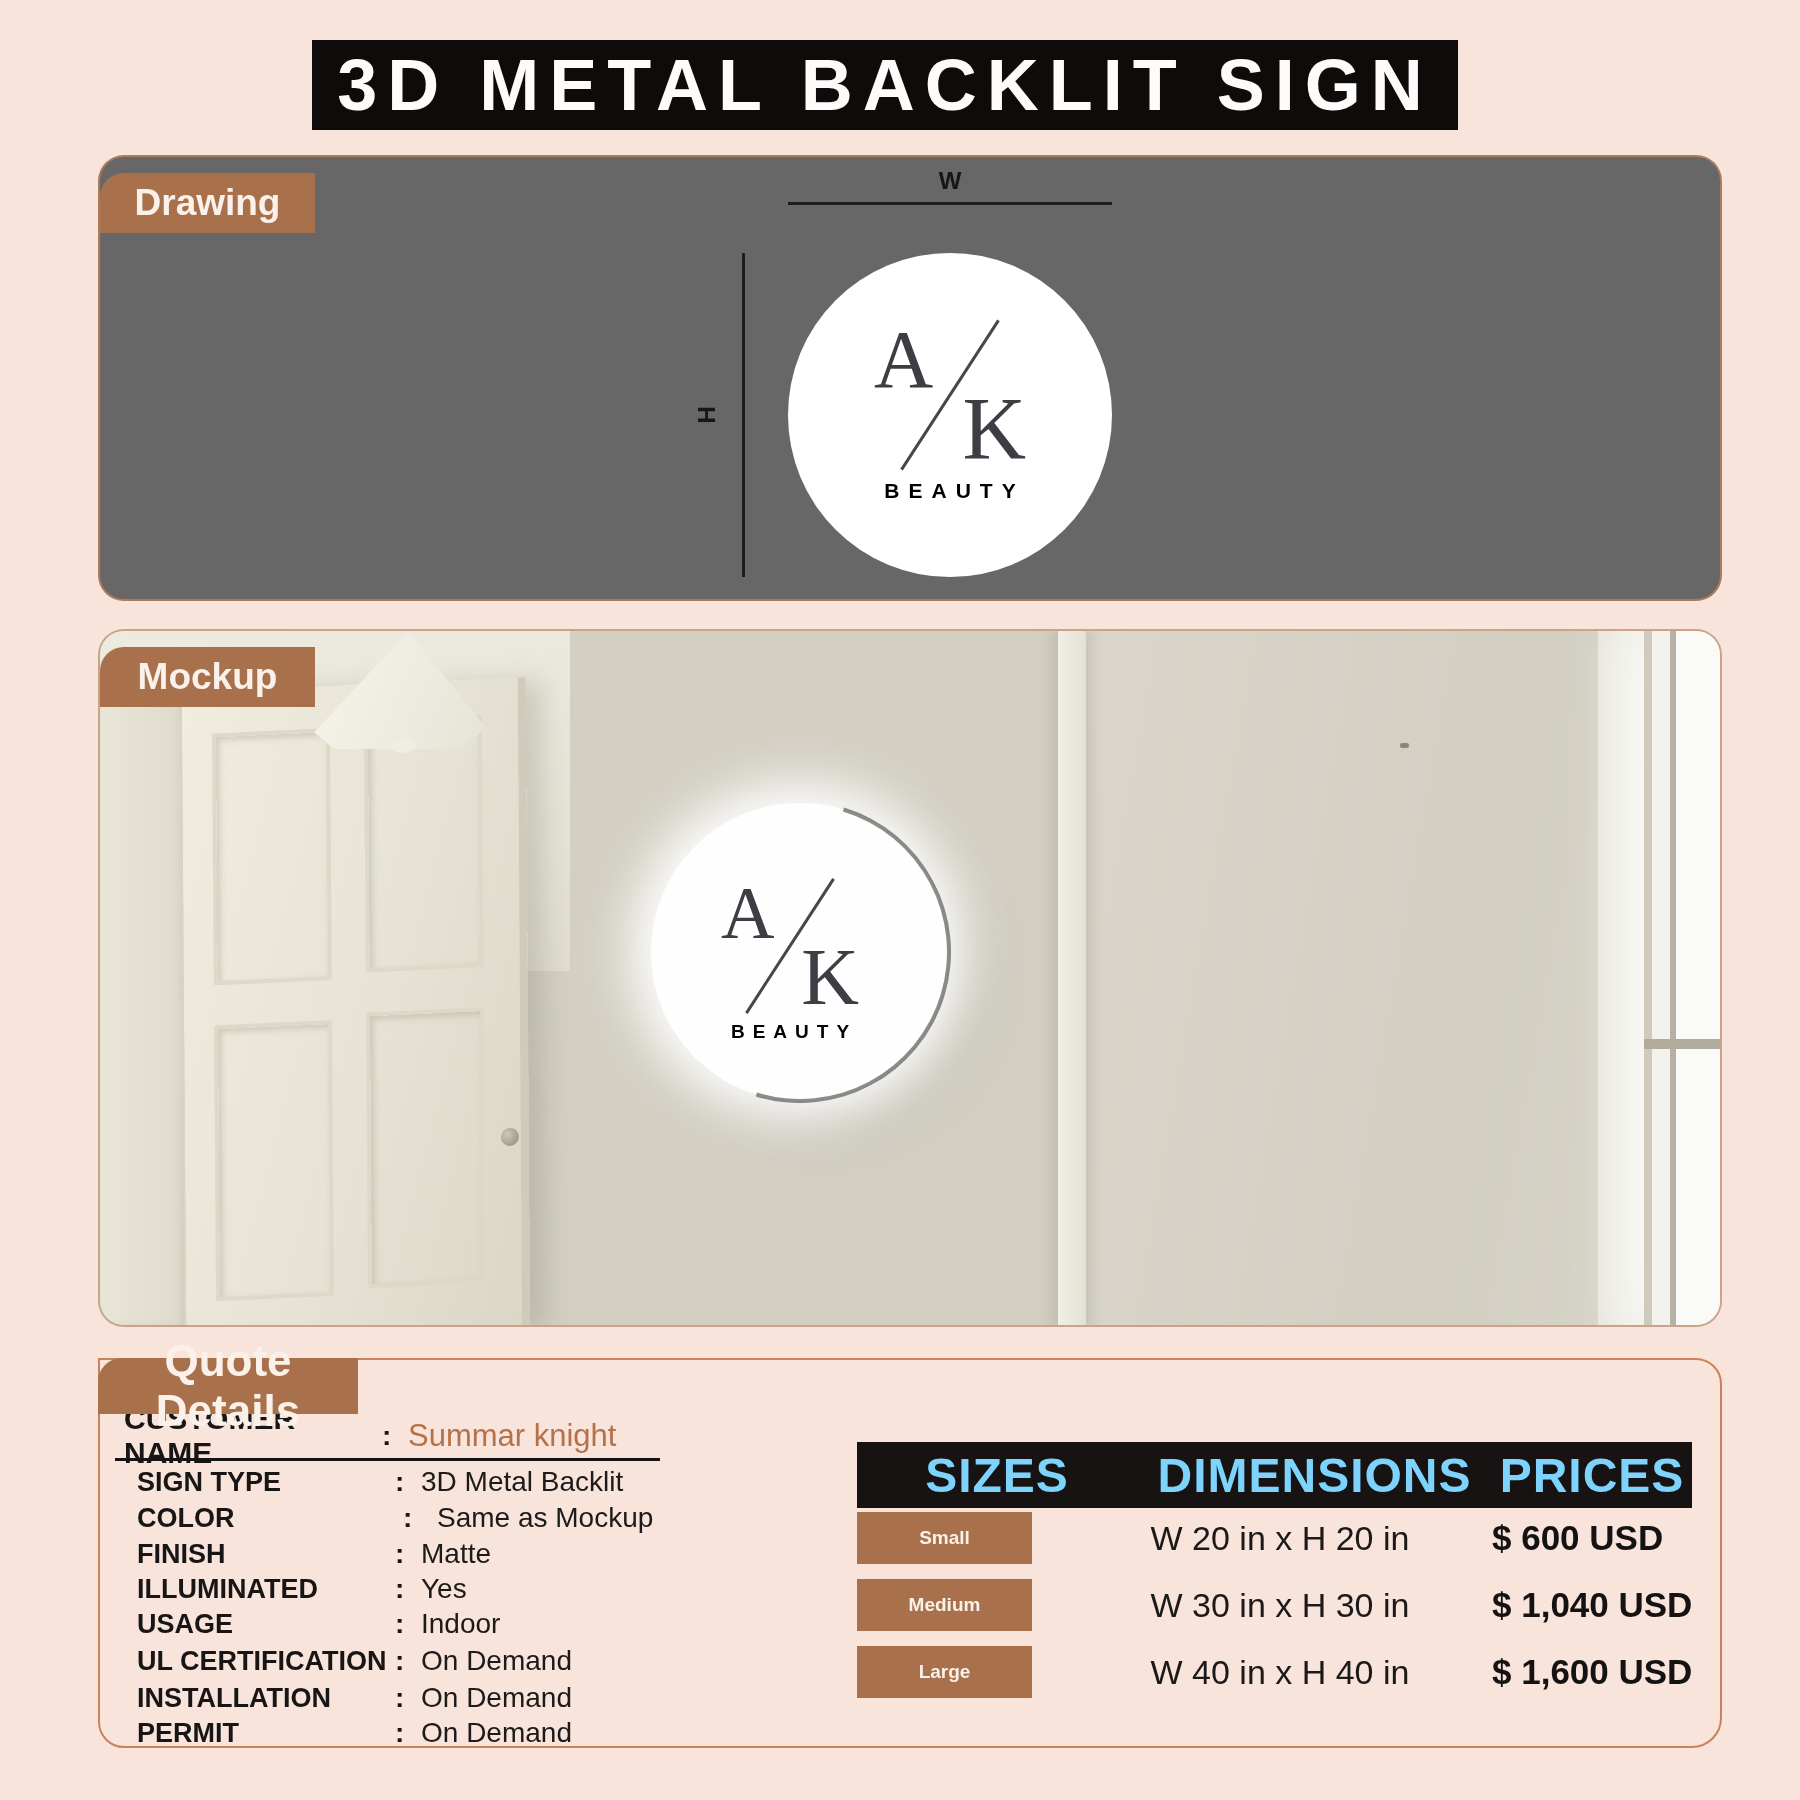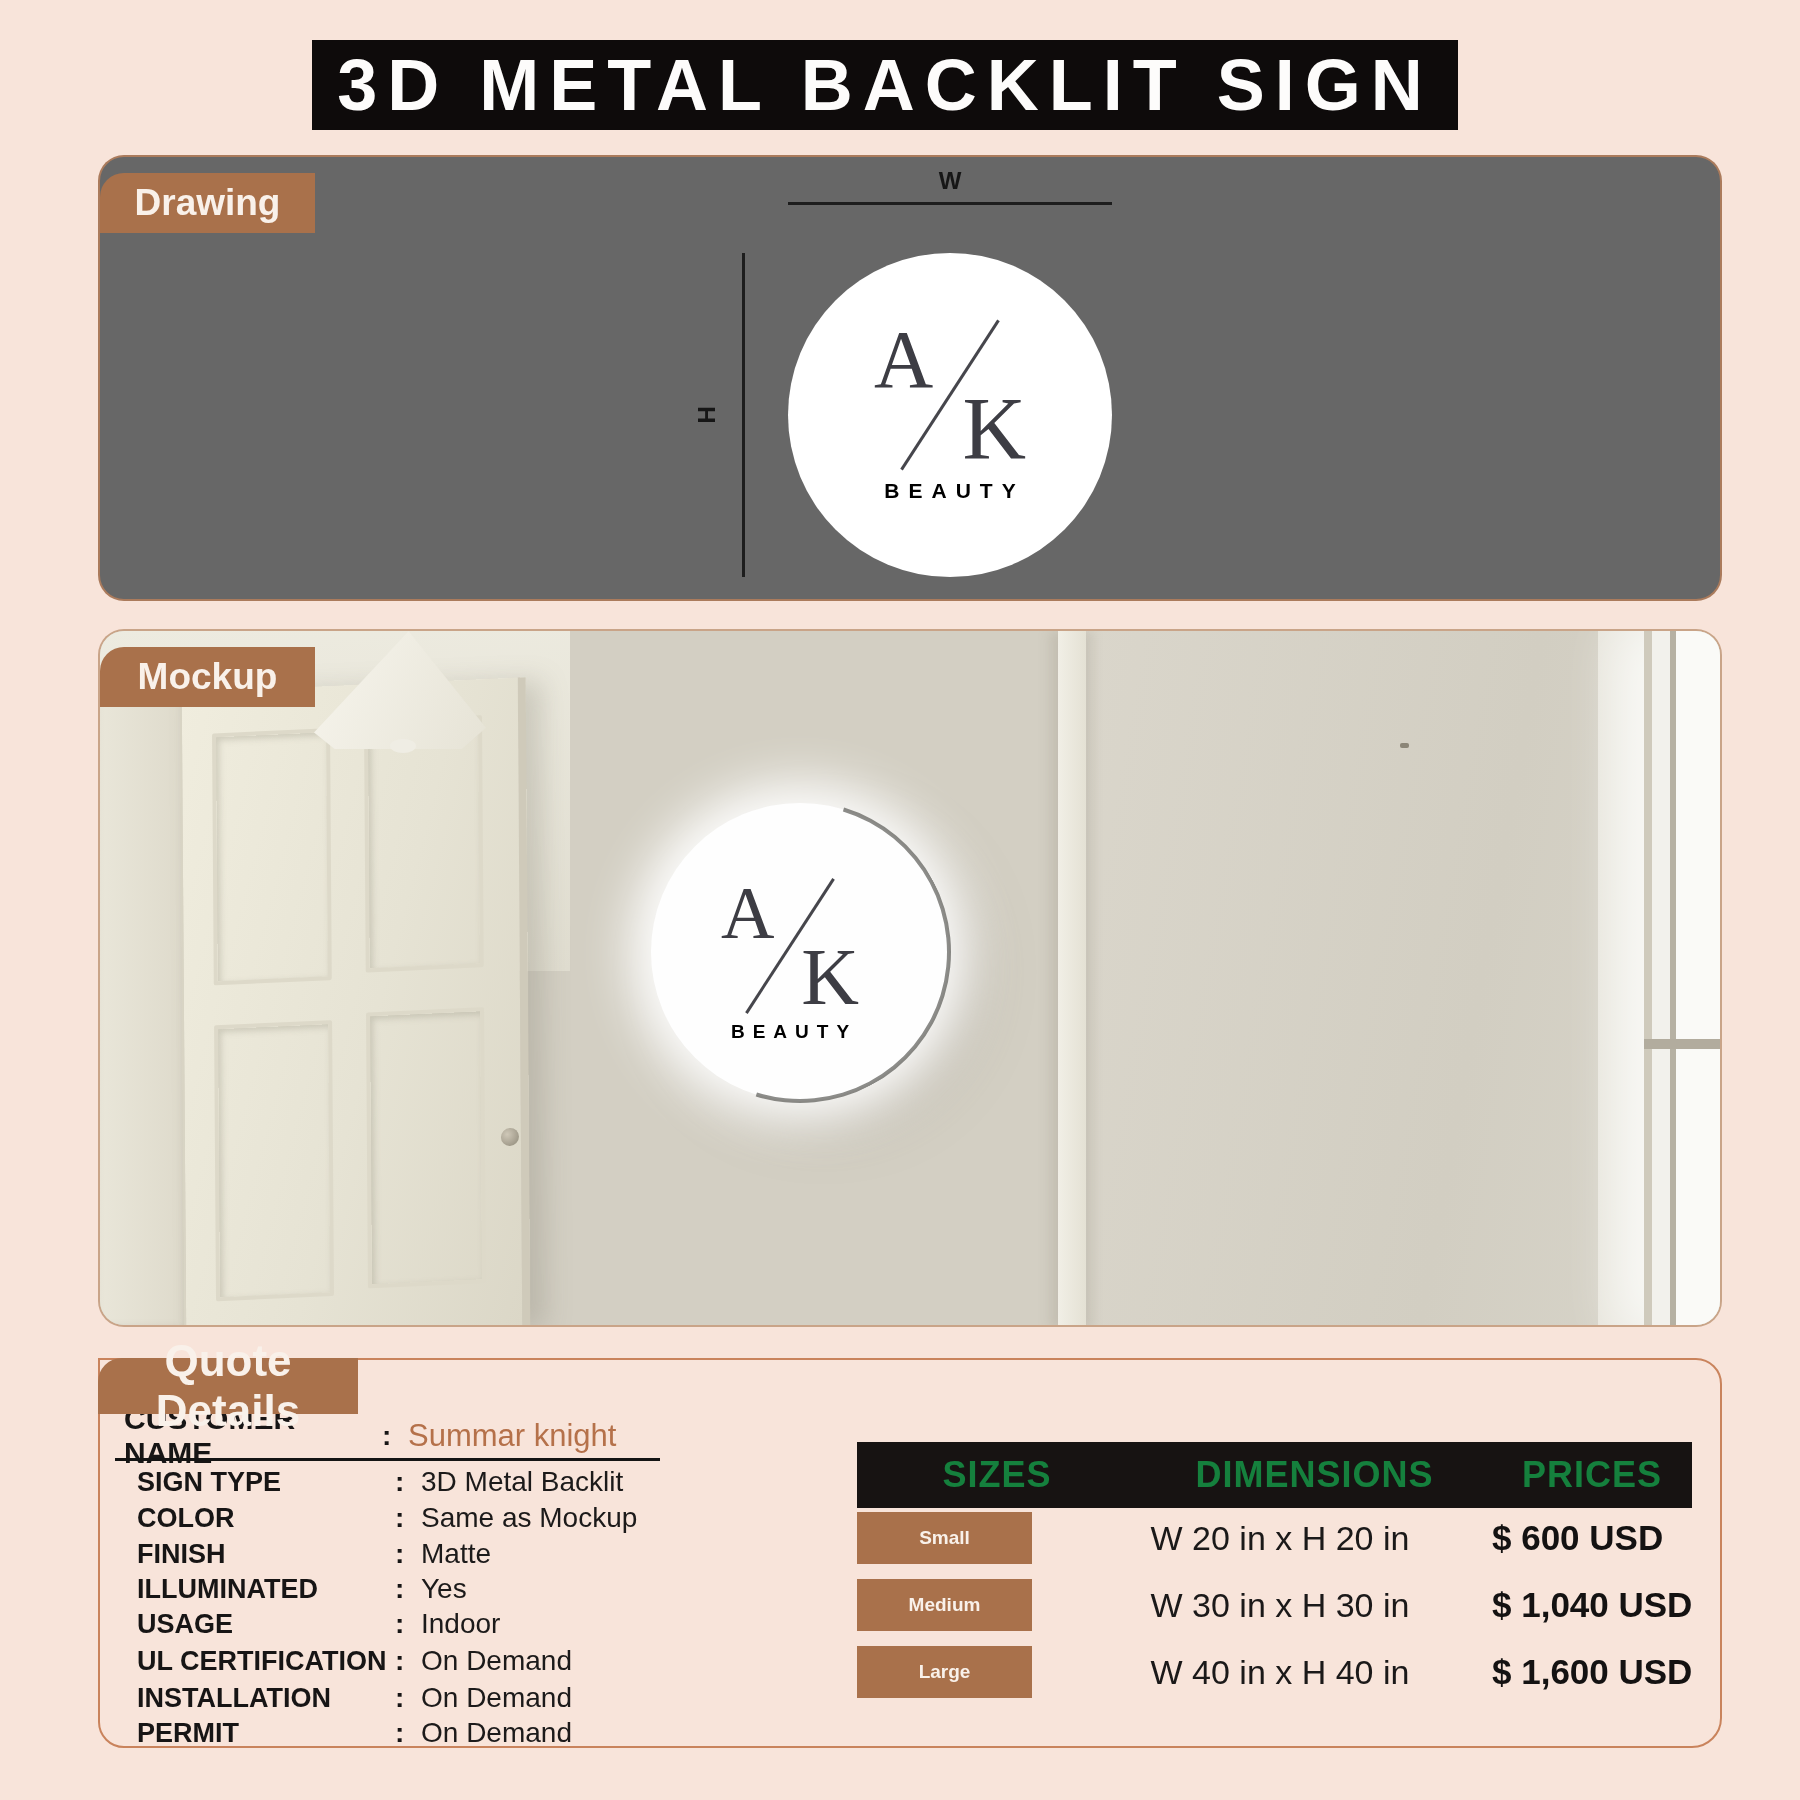--- a/index.html
+++ b/index.html
@@ -142,21 +142,21 @@
 
   .detail-rows { position:absolute; left:0; top:104px; width:700px; }
   .detail-row { position:absolute; left:24px; height:36px; display:flex; align-items:center;margin-left:13px; }
 
   
   .pricing { position:absolute; left:757px; top:82px; width:835px; }
   .pricing-header { display:flex; width:835px; height:66px; background:#171312; align-items:center; }
   .ph-sizes { width:280px; text-align:center; }
   .ph-dims  { flex:1; text-align:center; }
   .ph-prices{ width:200px; text-align:center; }
-  .pricing-header span { color:#15803d; font-weight:bold; font-size:36px; letter-spacing:1px; }
+  .pricing-header span { color:#7dd3fc; font-weight:bold; font-size:48px; letter-spacing:1px; }
   .price-row { position:absolute; left:0; width:835px; height:52px; display:flex; align-items:center; }
   .pr-1 { top:70px; } .pr-2 { top:137px; } .pr-3 { top:204px; }
   .size-btn { width:175px; height:52px; background:#a9714b; display:flex; align-items:center; justify-content:center; }
   .size-btn span { color:#f9f1ea; font-weight:bold; font-size:19px; }
   .dims-cell { flex:1; text-align:center; font-size:34px; color:#1b1919; padding-left:36px; white-space:nowrap; }
   .price-cell { width:200px; font-size:35px; font-weight:bold; color:#141212; white-space:nowrap; }
 </style>
 </head>
 <body>
 
@@ -234,21 +234,21 @@
     <span class="kv-value">Summar knight</span>
   </div>
   <div class="customer-underline"></div>
 
   <div class="detail-rows">
     <div class="detail-row" style="top:0px;">
       <span class="kv-label">SIGN TYPE</span>
       <span class="kv-colon">:</span>
       <span class="kv-value">3D Metal Backlit</span>
     </div>
-    <div class="detail-row" style="top:36px;">
+    <div class="detail-row" style="top:36px;gap:8px;">
       <span class="kv-label">COLOR</span>
       <span class="kv-colon">:</span>
       <span class="kv-value">Same as Mockup</span>
     </div>
     <div class="detail-row" style="top:72px;">
       <span class="kv-label">FINISH</span>
       <span class="kv-colon">:</span>
       <span class="kv-value">Matte</span>
     </div>
     <div class="detail-row" style="top:107px;">

